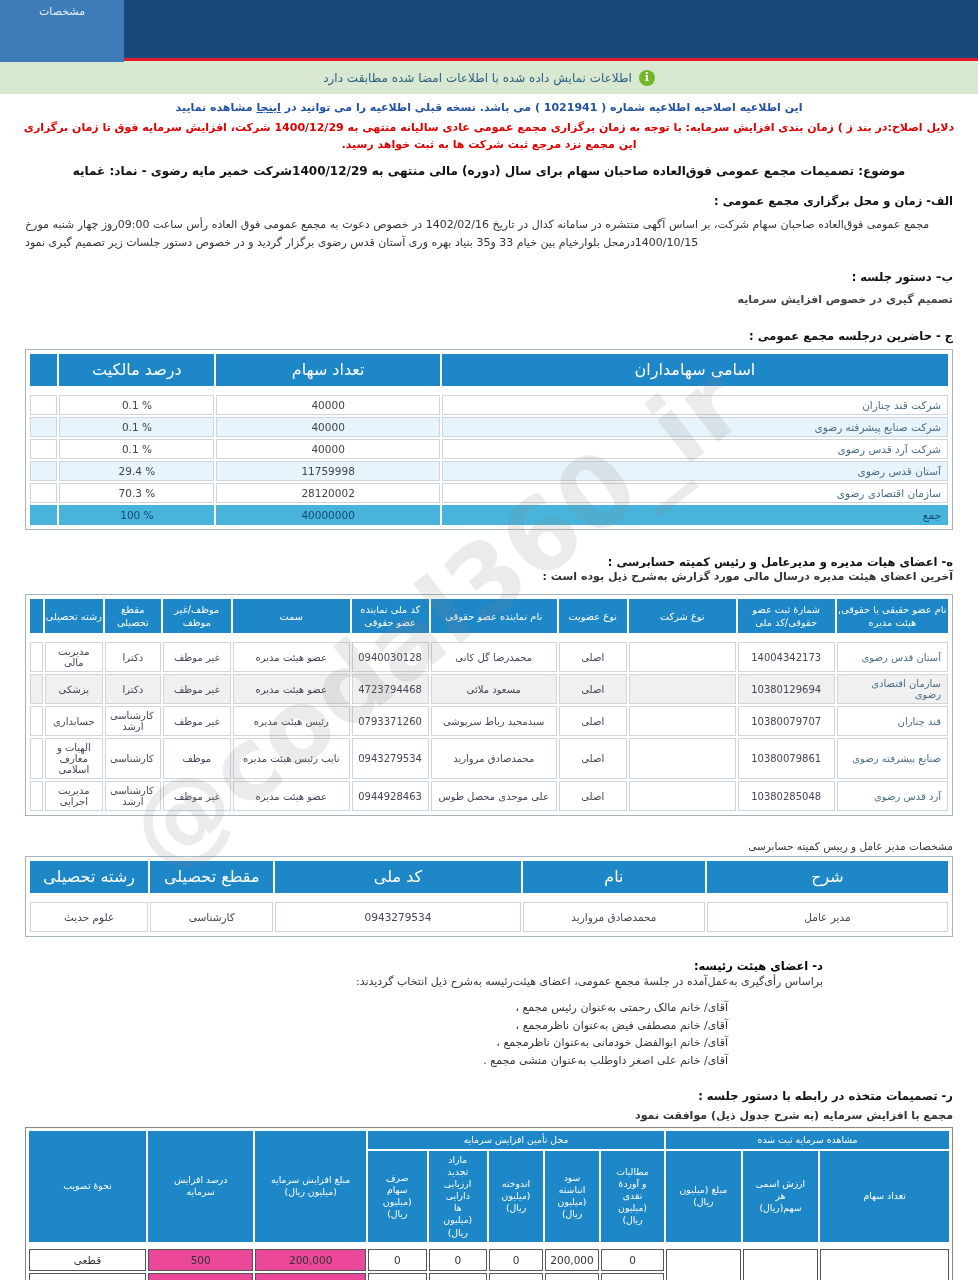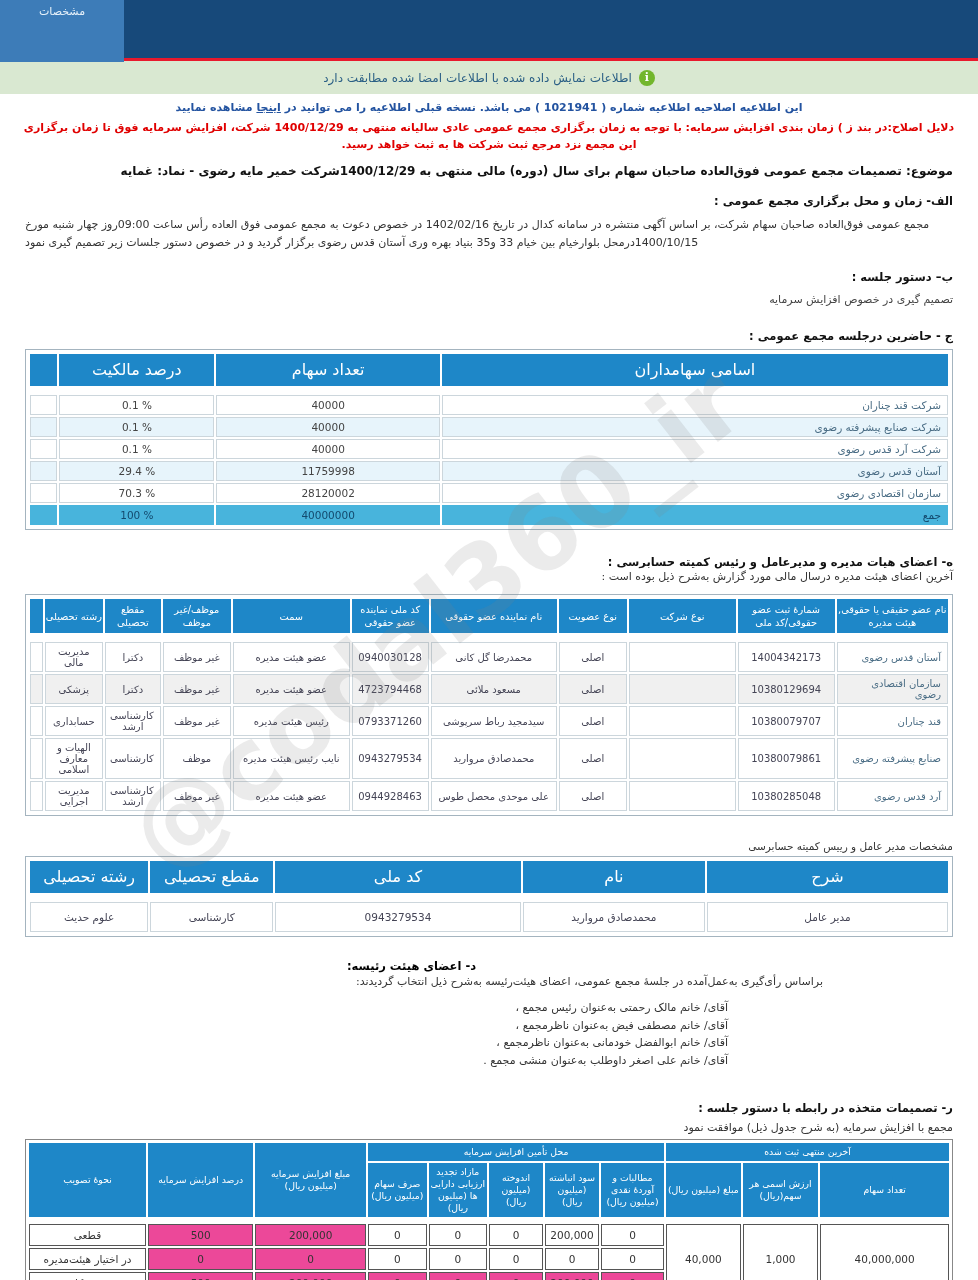--- a/index.html
+++ b/index.html
@@ -10,25 +10,25 @@
   .topbar { position:relative; height:58px; background:#17497a; }
   .top-tab { position:absolute; left:0; top:0; width:124px; height:62px; background:#3d7cb8; color:#e8f2fa; font-size:11px; text-align:center; padding-top:5px; cursor:pointer; }
   .redline { height:3px; background:#e8192c; }
   .greenbar { height:33px; background:#d9e8d1; display:flex; align-items:center; justify-content:center; gap:7px; }
   .info-icon { width:16px; height:16px; border-radius:50%; background:#72b62c; color:#fff; font-size:11px; font-weight:bold; line-height:16px; text-align:center; font-family:"DejaVu Serif", serif; }
   .greenbar .txt { color:#2a5f85; font-size:12px; }
 
   .amend { margin-top:7px; text-align:center; color:#2353a0; font-weight:bold; font-size:11px; }
   .amend a { color:#2353a0; text-decoration:underline; cursor:pointer; }
   .reason { margin:5px auto 0; width:96%; text-align:center; color:#e00000; font-weight:bold; font-size:11px; line-height:1.55; }
-  .subject { margin:11px 25px 0; text-align:right; font-weight:bold; font-size:12px; color:#111; }
+  .subject { margin:11px 25px 0; text-align:center; font-weight:bold; font-size:12px; color:#111; }
 
   .h-sec { margin:17px 25px 0; text-align:right; font-weight:bold; font-size:11.5px; color:#111; }
   .p-center { margin:8px 25px 0; text-align:left; font-size:11px; color:#333; line-height:1.65; }
-  .p-right { margin:9px 25px 0; text-align:right; font-size:11px; color:#444; }
+  .p-right { margin:9px 25px 0; text-align:right; font-size:11px; color:#444;font-weight:bold; }
 
   
   .tbl-wrap { margin:6px 25px 0; border:1px solid #a4b4bf; background:#fff; padding:2px; }
   table { width:100%; border-collapse:separate; border-spacing:2px; table-layout:fixed; }
   th { background:#1e87c8; color:#fff; font-weight:normal; font-size:16px; padding:5px 2px; text-align:center; vertical-align:middle; line-height:1.35; }
   td { font-size:10.5px; color:#445; padding:3px 6px; vertical-align:middle; }
   .tbl-gap { height:5px; }
   .b td { border:1px solid #ccd6dc; }
   .c-name { text-align:right; color:#4a6d85; }
   .c-num { text-align:center; color:#444; }
@@ -37,28 +37,28 @@
   .board th { font-size:9.8px; padding:4px 1px; }
   .board td { font-size:10px; text-align:center; }
   .board .c-name { text-align:right; }
   .board .galt td { background:#f0f0f0; }
   .ceo-label { margin:24px 25px 0; text-align:right; font-size:10.5px; color:#333; }
 
   
   .ceo td { text-align:center; }
 
   
-  .sec-d-title { margin:22px 155px 0 0; text-align:center; font-weight:bold; font-size:11.5px; }
+  .sec-d-title { margin:22px 155px 0 0; text-align:right; font-weight:bold; font-size:11.5px; }
   .sec-d-intro { margin:2px 155px 0 0; text-align:right; font-size:11px; color:#333; }
   .member-line { margin:1px 250px 0 0; text-align:right; font-size:11px; color:#333; line-height:1.5; }
   .members { margin-top:12px; }
 
   
   .cap-wrap { margin:5px 25px 0; border:1px solid #888; background:#fff; padding:1px; }
-  .cap th { font-size:9.3px; padding:3px 1px; line-height:1.3; }
+  .cap th { font-size:9.3px; padding:3px 12px; line-height:1.3; }
   .cap td { border:1px solid #555; text-align:center; font-size:10.5px; color:#333; padding:4px 2px; }
   .cap .gold { background:#ec4899; }
   .cap-gap { height:3px; }
 
   
   .watermark { position:absolute; top:560px; right:170px; transform:rotate(-38deg); transform-origin:center; font-size:100px; font-weight:bold; color:rgba(130,130,130,0.16); white-space:nowrap; pointer-events:none; z-index:5; direction:ltr; }
 </style>
 </head>
 <body>
 
@@ -316,41 +316,41 @@
 
   <div class="sec-d-title">د- اعضای هیئت رئیسه:</div>
   <div class="sec-d-intro">براساس رأی‌گیری به‌عمل‌آمده در جلسهٔ مجمع عمومی، اعضای هیئت‌رئیسه به‌شرح ذیل انتخاب گردیدند:</div>
   <div class="members">
     <div class="member-line">آقای/ خانم  مالک رحمتی  به‌عنوان رئیس مجمع ،</div>
     <div class="member-line">آقای/ خانم  مصطفی فیض  به‌عنوان ناظرمجمع ،</div>
     <div class="member-line">آقای/ خانم  ابوالفضل خودمانی  به‌عنوان ناظرمجمع ،</div>
     <div class="member-line">آقای/ خانم  علی اصغر داوطلب  به‌عنوان منشی مجمع .</div>
   </div>
 
-  <div class="h-sec" style="margin-top:32px;">ر- تصمیمات متخذه در رابطه با دستور جلسه :</div>
+  <div class="h-sec" style="margin-top:20px;">ر- تصمیمات متخذه در رابطه با دستور جلسه :</div>
   <div class="p-right" style="margin-top:6px; color:#333;">مجمع با افزایش سرمایه (به شرح جدول ذیل) موافقت نمود</div>
 
   <div class="cap-wrap cap">
     <table>
       <colgroup>
           <col style="width:14.3%">
           <col style="width:8.4%">
           <col style="width:8.3%">
           <col style="width:7%">
           <col style="width:6%">
           <col style="width:6%">
           <col style="width:6.5%">
           <col style="width:6.5%">
           <col style="width:12.3%">
           <col style="width:11.7%">
           <col style="width:13%">
         </colgroup>
       <tbody>
           <tr>
-        <th colspan="3">آخرین منتهی ثبت شده</th>
+        <th colspan="3">مشاهده سرمایه ثبت شده</th>
         <th colspan="5">محل تأمین  افزایش سرمایه</th>
         <th rowspan="2">مبلغ  افزایش سرمایه (میلیون ریال)</th>
         <th rowspan="2">درصد افزایش سرمایه</th>
         <th rowspan="2">نحوهٔ تصویب</th>
       </tr>
       <tr>
         <th>تعداد سهام</th>
         <th>ارزش اسمی هر سهم(ریال)</th>
         <th>مبلغ (میلیون ریال)</th>
         <th>مطالبات و آوردهٔ نقدی (میلیون ریال)</th>

